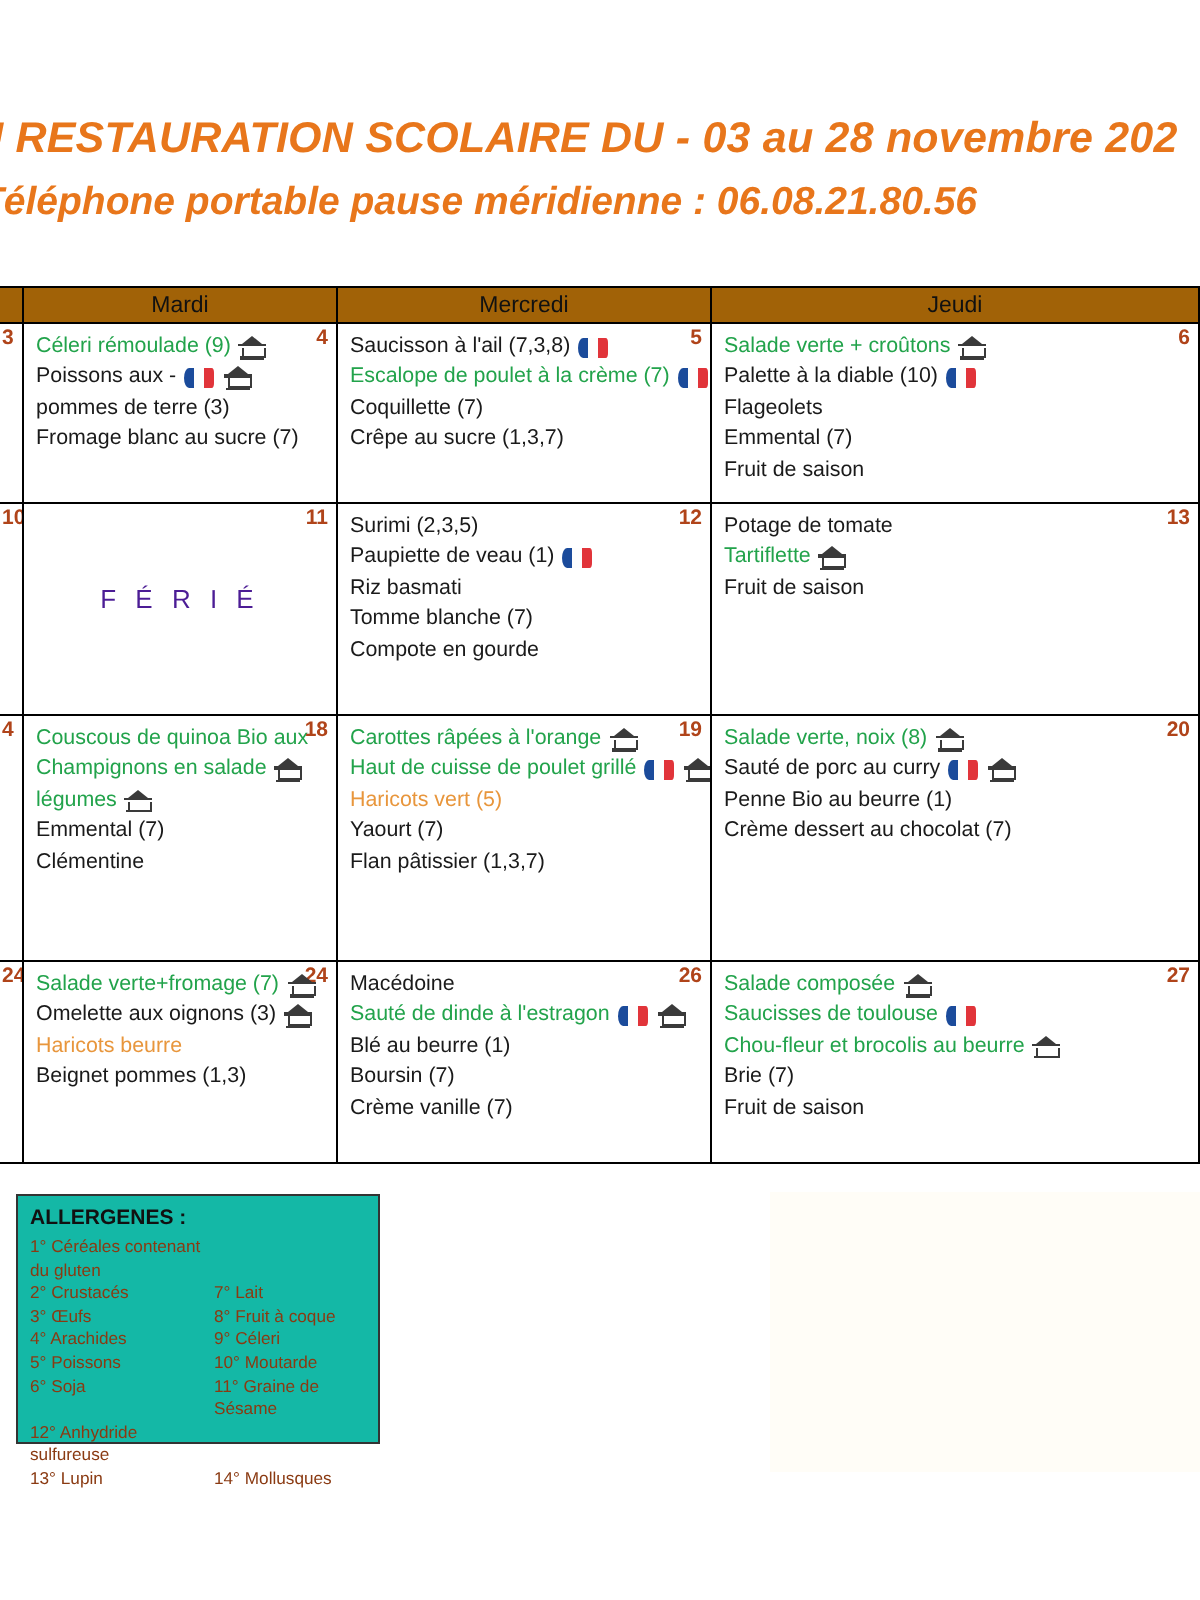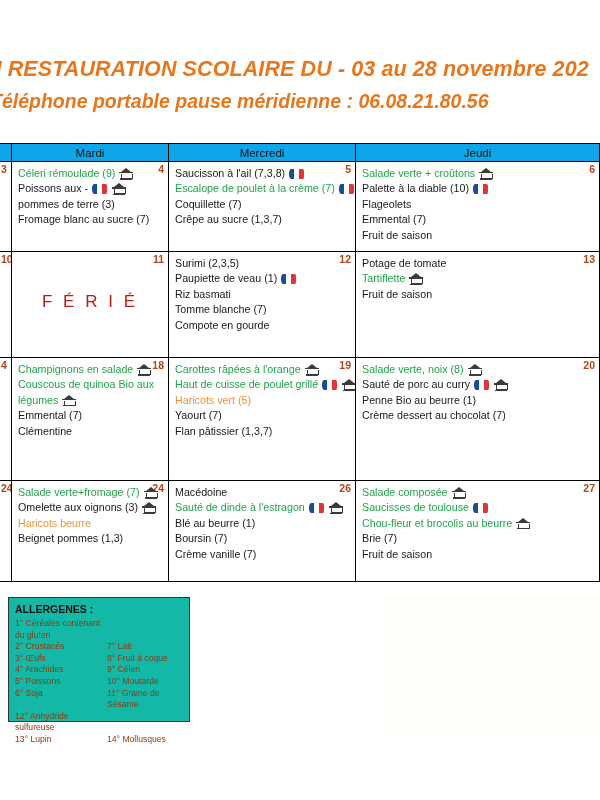--- a/index.html
+++ b/index.html
@@ -22,21 +22,21 @@
   
   .cal{position:absolute;left:0;top:143px;width:600px;}
   .row{display:flex;width:600px;}
   .col{position:relative;box-sizing:border-box;}
   .c-lun{width:11px;}
   .c-mar{width:157px;}
   .c-mer{width:187px;}
   .c-jeu{width:245px;}
 
   .head .col{
-    background:#0ea5e9;border:1px solid #000;border-right:none;
+    background:#a16207;border:1px solid #000;border-right:none;
     height:19px;line-height:19px;text-align:center;
     font-size:11.5px;color:#111;
   }
   .head .col:last-child{border-right:1px solid #000;}
   .head .c-lun{border-left:none;}
 
   .wk .col{
     border:1px solid #000;border-top:none;border-right:none;
     background:#fff;padding:4px 6px 3px 6px;
   }
@@ -55,22 +55,22 @@
   .daynum.left{left:1px;right:auto;}
 
   .dish{
     font-size:10.7px;line-height:15.4px;color:#1A1A1A;
     white-space:nowrap;display:flex;align-items:center;gap:3px;
   }
   .dish.green{color:#22A34B;}
   .dish.orange{color:#E8963C;}
 
   .ferie{
-    text-align:center;font-size:17px;letter-spacing:3px;
-    color:#b91c1c;margin-top:36px;font-weight:500;
+    text-align:center;font-size:13px;letter-spacing:3px;
+    color:#4c1d95;margin-top:36px;font-weight:500;
   }
 
   
   .flag{display:inline-block;width:15px;height:10px;position:relative;margin:0 1px;flex:none;}
   .flag i{position:absolute;top:0;height:10px;width:5px;}
   .flag i:nth-child(1){left:0;background:#1B4B9B;border-radius:60% 0 0 60%;}
   .flag i:nth-child(2){left:5px;background:#fdfdfd;}
   .flag i:nth-child(3){left:10px;background:#E1343A;border-radius:0 25% 25% 0;}
 
   
@@ -275,30 +275,30 @@
     </div>
 
     <div class="row wk wk3">
       <div class="col c-lun">
           <span class="daynum left">4</span>
         </div>
       <div class="col c-mar">
           <span class="daynum">18</span>
           <div class="dishlist">
             <div class="dish green">
+              <span>Couscous de quinoa Bio aux</span>
+            </div>
+            <div class="dish green">
               <span>Champignons en salade</span>
               <span class="pot">
                 <span class="lid"></span>
                 <span class="bar"></span>
                 <span class="bowl"></span>
                 <span class="base"></span>
               </span>
-            </div>
-            <div class="dish green">
-              <span>Couscous de quinoa Bio aux</span>
             </div>
             <div class="dish green">
               <span>légumes</span>
               <span class="pot">
                 <span class="lid"></span>
                 <span class="bar"></span>
                 <span class="bowl"></span>
                 <span class="base"></span>
               </span>
             </div>

